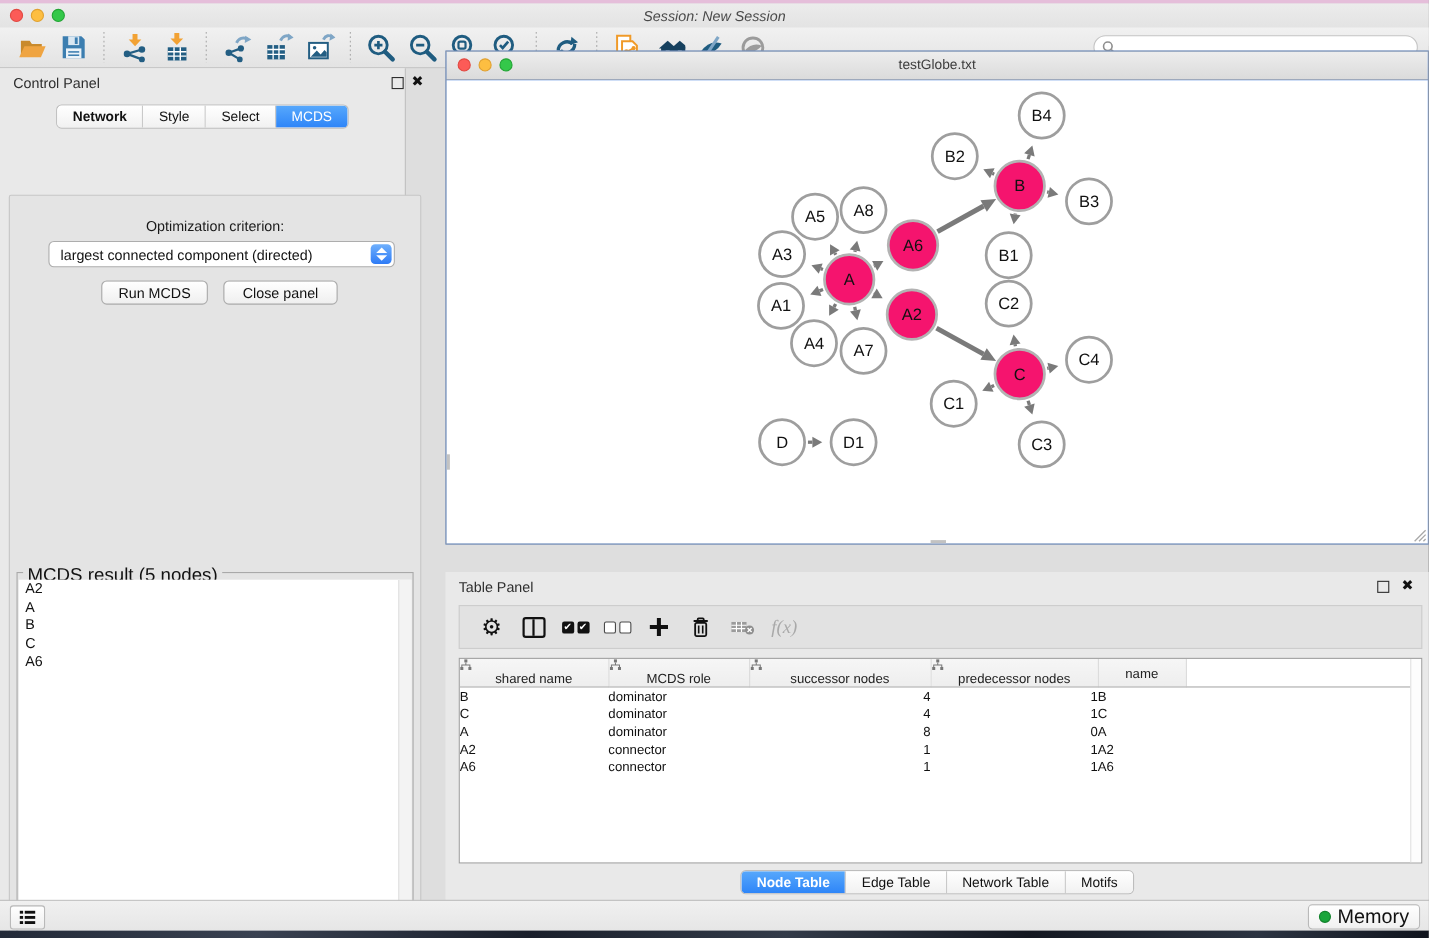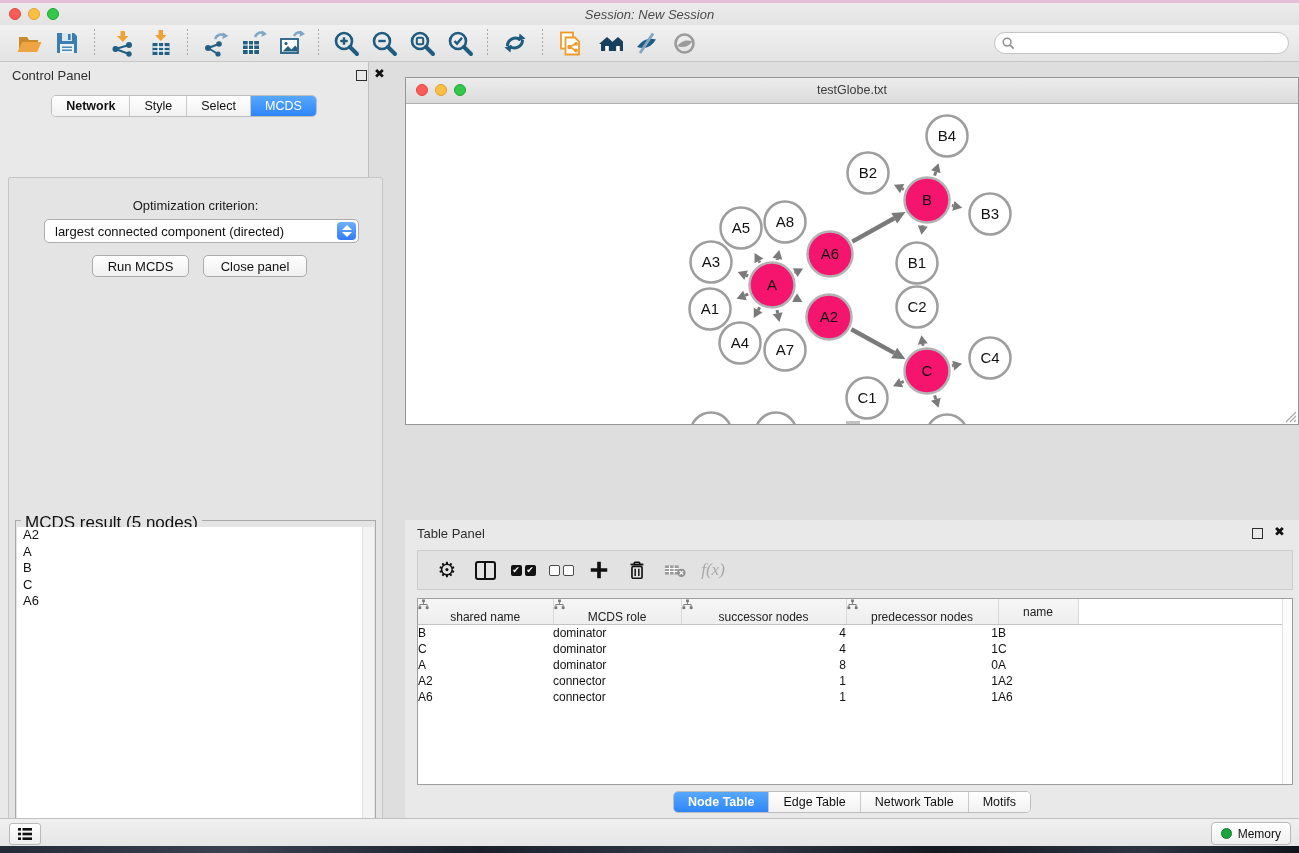--- a/index.html
+++ b/index.html
@@ -42,21 +42,21 @@
   .stepper i.up{top:3px;border-bottom:5px solid #fff;}
   .stepper i.dn{bottom:3px;border-top:5px solid #fff;}
   .mac-btn{position:absolute;height:22px;background:linear-gradient(#FFFFFF,#EFEFEF);border:1px solid #ABABAB;border-radius:5px;
     font-size:13px;color:#111;font-family:inherit;display:flex;align-items:center;justify-content:center;box-sizing:border-box;}
   .groupbox{position:absolute;left:6px;top:342px;width:361px;height:334px;border:1px solid #A9A9A9;box-sizing:border-box;}
   .groupbox .gtitle{position:absolute;left:5px;top:-8px;background:#E4E4E4;padding:0 4px;font-size:17px;color:#111;}
   .mcds-list{position:absolute;left:1px;top:6px;right:1px;bottom:1px;background:#fff;overflow:hidden;}
   .mcds-list .track{position:absolute;right:0;top:0;bottom:0;width:11px;background:#F3F3F3;border-left:1px solid #E0E0E0;}
   .mcds-item{font-size:13px;color:#111;line-height:16.5px;padding-left:6px;}
   
-  .net-window{position:absolute;left:405px;top:77px;width:894px;height:348px;box-sizing:border-box;border:1px solid #979797;background:#3b82f6;}
+  .net-window{position:absolute;left:405px;top:46px;width:894px;height:449px;box-sizing:border-box;border:1px solid #979797;background:#3b82f6;}
   .net-title{position:relative;height:25px;background:linear-gradient(#EDEDED,#DBDBDB);border-bottom:1px solid #AFAFAF;}
   .net-title .title{position:absolute;left:0;right:0;top:5px;text-align:center;font-size:12.5px;color:#3C3C3C;}
   .net-title .lights{left:10px;top:6px;}
   .net-canvas{position:absolute;left:0;top:26px;right:0;bottom:0;background:#fff;overflow:hidden;}
   .vmark{position:absolute;left:0px;top:340px;width:3px;height:14px;background:#C2C2C2;}
   .hmark{position:absolute;left:440px;bottom:0px;width:14px;height:3px;background:#C2C2C2;}
   .grip{position:absolute;right:1px;bottom:1px;}
   
   .table-panel{position:absolute;left:405px;top:520px;width:894px;height:298px;background:#E9E9E9;}
   .tp-toolbar{position:absolute;left:12px;right:6px;top:30px;height:40px;background:#E2E2E2;border:1px solid #CDCDCD;
@@ -82,21 +82,21 @@
   td.c-name{padding-left:7px;text-align:left;}
   .tp-scroll{position:absolute;right:0;top:0;bottom:0;width:9px;background:#FDFDFD;border-left:1px solid #E2E2E2;}
   .th-ico{vertical-align:-1px;margin-right:5px;}
   .tp-tabs{position:absolute;left:0;width:100%;bottom:5px;text-align:center;}
   
   .statusbar{position:absolute;left:0;top:818px;width:100%;height:28px;background:linear-gradient(#F0F0F0,#E6E6E6);
     border-top:1px solid #C0C0C0;box-sizing:border-box;}
   .list-btn{position:absolute;left:9px;top:4px;width:30px;height:20px;background:linear-gradient(#FFF,#EEE);
     border:1px solid #B9B9B9;border-radius:3px;display:flex;align-items:center;justify-content:center;}
   .memory-btn{position:absolute;right:8px;top:3px;height:21px;padding:0 9px;background:linear-gradient(#FFF,#F0F0F0);
-    border:1px solid #B9B9B9;border-radius:4px;display:flex;align-items:center;gap:6px;font-size:12px;color:#111;}
+    border:1px solid #B9B9B9;border-radius:4px;display:flex;align-items:center;gap:6px;font-size:18px;color:#111;}
   .mem-dot{width:11px;height:11px;border-radius:50%;background:#19A53B;border:1px solid #12822C;box-sizing:border-box;}
   .wallpaper{position:absolute;left:0;top:846px;width:100%;height:7px;
     background:linear-gradient(90deg,#232A38 0%,#3A4252 18%,#1A1F2B 37%,#333B49 55%,#141821 72%,#2C3442 88%,#10141D 100%);}
   svg{display:block;}
 </style>
 </head>
 <body>
 
 <div class="app">
 

